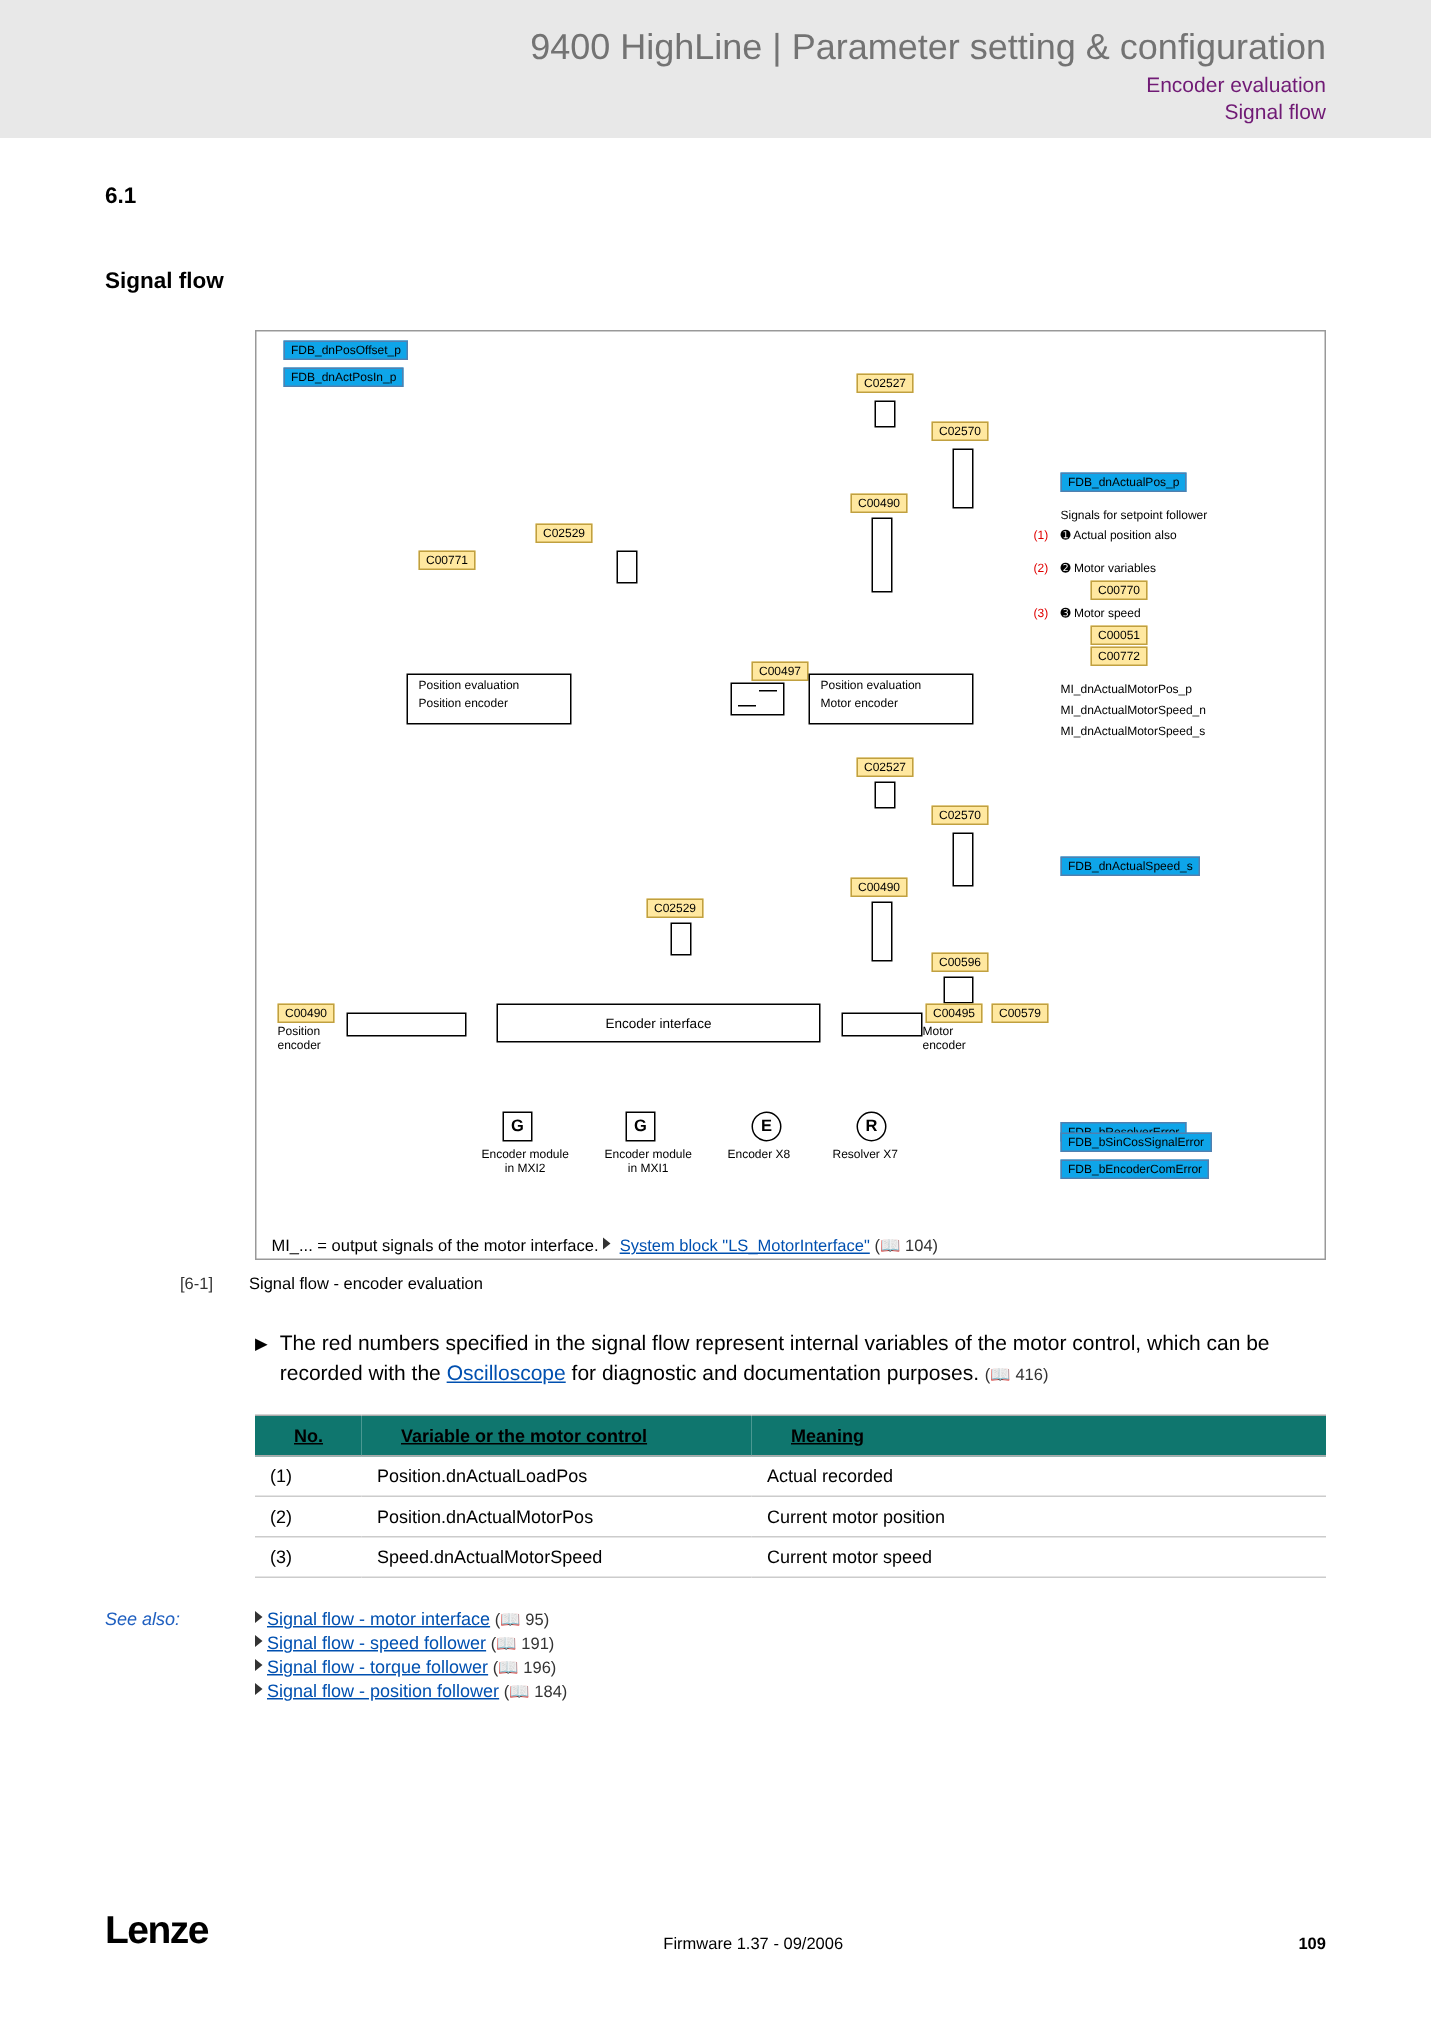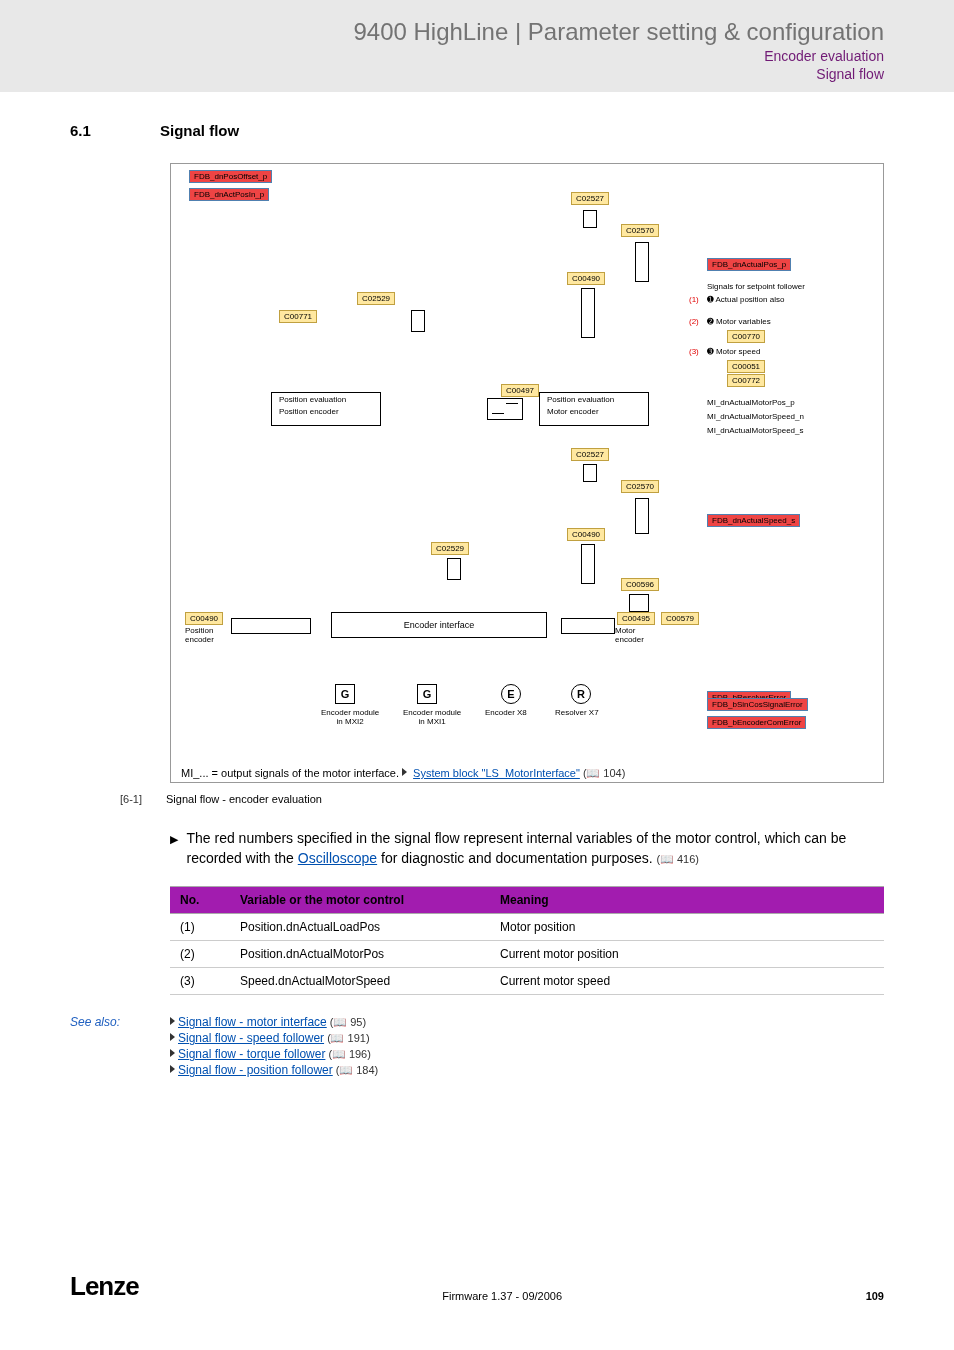--- a/index.html
+++ b/index.html
@@ -26,20 +26,21 @@
     color: #701a75;
     margin-top: 2px;
   }
   .content {
     padding: 30px 70px 0 70px;
   }
   .sec-row {
     display: flex;
     gap: 40px;
     margin-bottom: 24px;
+    flex-direction: column;
   }
   .sec-num {
     font-weight: bold;
     font-size: 15px;
     width: 50px;
   }
   .sec-title {
     font-weight: bold;
     font-size: 15px;
   }
@@ -56,21 +57,21 @@
   .tag {
     position: absolute;
     background: #ffe8a0;
     border: 1px solid #c0a040;
     font-size: 8px;
     padding: 1px 4px;
     white-space: nowrap;
   }
   .sig {
     position: absolute;
-    background: #ef4444;
+    background: #0ea5e9;
     border: 1px solid #5080b0;
     font-size: 8px;
     padding: 1px 4px;
     white-space: nowrap;
   }
   .sigout {
     position: absolute;
     font-size: 8px;
     white-space: nowrap;
   }
@@ -156,26 +157,27 @@
     color: #333;
   }
   table.vars {
     margin-left: 100px;
     border-collapse: collapse;
     width: calc(100% - 100px);
     font-size: 12px;
     margin-bottom: 20px;
   }
   table.vars th {
-    background: #a21caf;
+    background: #0f766e;
     border-top: 1px solid #aaa;
     border-bottom: 1px solid #aaa;
     text-align: left;
-    padding: 6px 10px;
-    font-weight: bold;
+    padding: 6px 26px;
+    font-weight: bold;
+    text-decoration: underline;
   }
   table.vars td {
     border-bottom: 1px solid #ccc;
     padding: 6px 10px;
   }
   .seealso-row {
     display: flex;
     gap: 30px;
     font-size: 12px;
   }
@@ -361,21 +363,21 @@
       <tr>
         <th style="width:60px;">No.</th>
         <th style="width:260px;">Variable or the motor control</th>
         <th>Meaning</th>
       </tr>
     </thead>
     <tbody id="vars-body">
         <tr>
           <td>(1)</td>
                   <td>Position.dnActualLoadPos</td>
-                  <td>Motor position</td>
+                  <td>Actual recorded</td>
         </tr>
         <tr>
           <td>(2)</td>
                   <td>Position.dnActualMotorPos</td>
                   <td>Current motor position</td>
         </tr>
         <tr>
           <td>(3)</td>
                   <td>Speed.dnActualMotorSpeed</td>
                   <td>Current motor speed</td>

